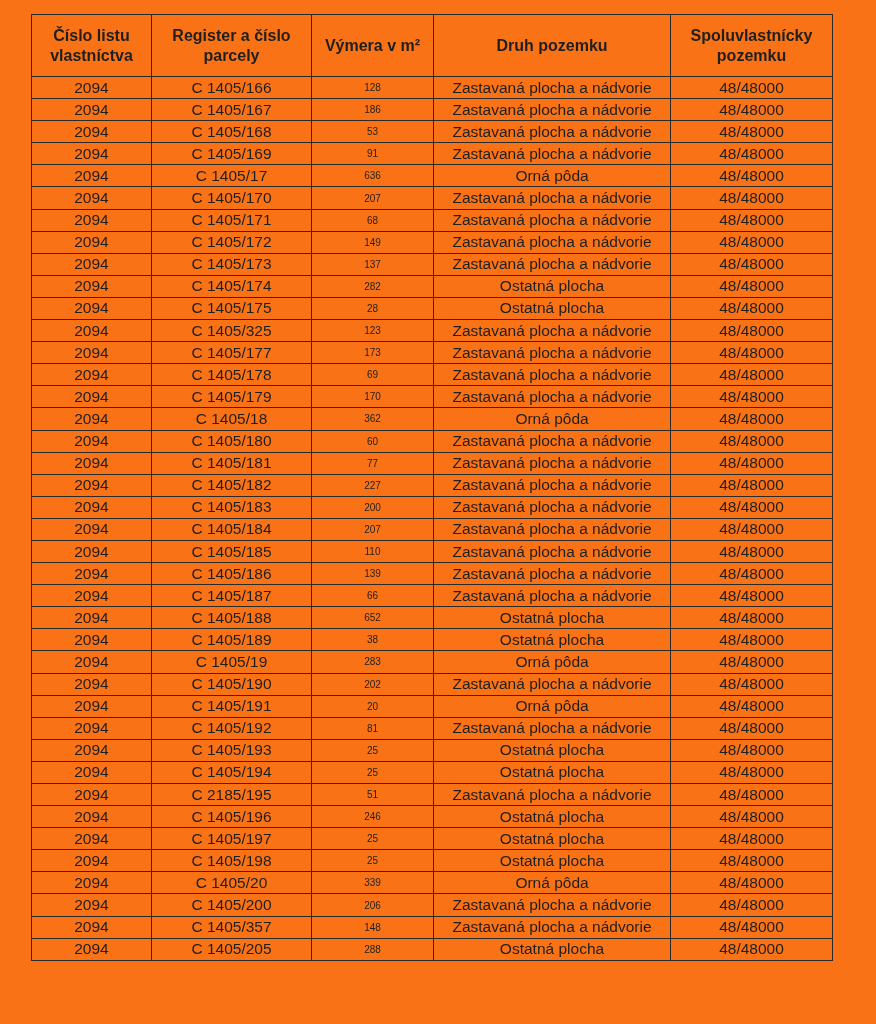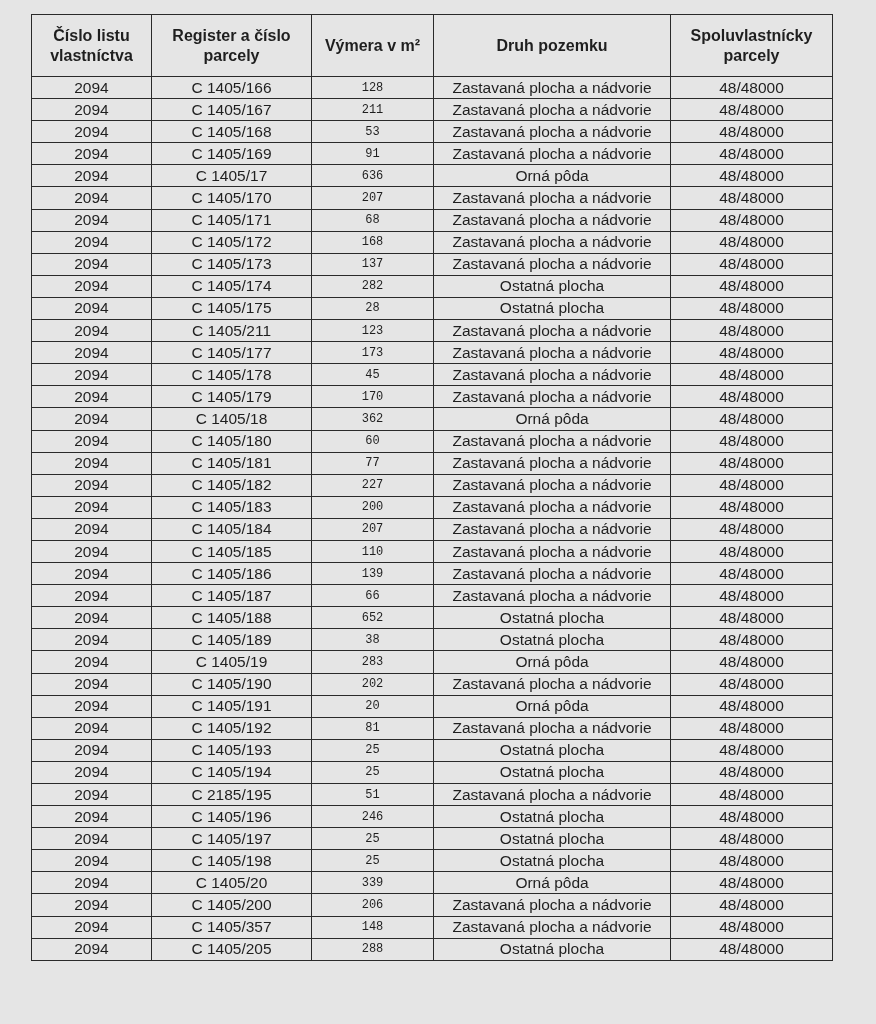--- a/index.html
+++ b/index.html
@@ -6,21 +6,21 @@
     margin: 0;
     padding: 0;
     background: #ffffff;
     font-family: "Liberation Sans", sans-serif;
     color: #1a1a1a;
   }
   .page {
     position: relative;
     width: 876px;
     height: 1024px;
-    background: #e5e5e5;
+    background: #f97316;
     overflow: hidden;
   }
   table.parcel-table {
     position: absolute;
     left: 31px;
     top: 14px;
     width: 801px;
     border-collapse: collapse;
     table-layout: fixed;
   }
@@ -41,22 +41,22 @@
     font-size: 15.5px;
     height: 21.1px;
     padding: 0 4px;
     text-align: center;
     vertical-align: middle;
     white-space: nowrap;
     overflow: hidden;
     color: #1f1f1f;
   }
   table.parcel-table td.col-area {
-    font-size: 12px;
-    font-family: Liberation Mono, monospace;
+    font-size: 10px;
+    font-family: Liberation Sans, sans-serif;
   }
   col.c1 { width: 120px; }
   col.c2 { width: 160px; }
   col.c3 { width: 122px; }
   col.c4 { width: 237px; }
   col.c5 { width: 162px; }
 </style>
 </head>
 <body>
 
@@ -68,35 +68,35 @@
         <col class="c3">
         <col class="c4">
         <col class="c5">
     </colgroup>
     <thead>
       <tr>
         <th>Číslo listu vlastníctva</th>
         <th>Register a číslo parcely</th>
         <th>Výmera v m²</th>
         <th>Druh pozemku</th>
-        <th>Spoluvlastnícky parcely</th>
+        <th>Spoluvlastnícky pozemku</th>
       </tr>
     </thead>
     <tbody id="table-body">
         <tr>
           <td class="col-lv">2094</td>
           <td class="col-parcel">C 1405/166</td>
           <td class="col-area">128</td>
           <td class="col-type">Zastavaná plocha a nádvorie</td>
           <td class="col-share">48/48000</td>
         </tr>
         <tr>
           <td class="col-lv">2094</td>
           <td class="col-parcel">C 1405/167</td>
-          <td class="col-area">211</td>
+          <td class="col-area">186</td>
           <td class="col-type">Zastavaná plocha a nádvorie</td>
           <td class="col-share">48/48000</td>
         </tr>
         <tr>
           <td class="col-lv">2094</td>
           <td class="col-parcel">C 1405/168</td>
           <td class="col-area">53</td>
           <td class="col-type">Zastavaná plocha a nádvorie</td>
           <td class="col-share">48/48000</td>
         </tr>
@@ -124,21 +124,21 @@
         <tr>
           <td class="col-lv">2094</td>
           <td class="col-parcel">C 1405/171</td>
           <td class="col-area">68</td>
           <td class="col-type">Zastavaná plocha a nádvorie</td>
           <td class="col-share">48/48000</td>
         </tr>
         <tr>
           <td class="col-lv">2094</td>
           <td class="col-parcel">C 1405/172</td>
-          <td class="col-area">168</td>
+          <td class="col-area">149</td>
           <td class="col-type">Zastavaná plocha a nádvorie</td>
           <td class="col-share">48/48000</td>
         </tr>
         <tr>
           <td class="col-lv">2094</td>
           <td class="col-parcel">C 1405/173</td>
           <td class="col-area">137</td>
           <td class="col-type">Zastavaná plocha a nádvorie</td>
           <td class="col-share">48/48000</td>
         </tr>
@@ -151,36 +151,36 @@
         </tr>
         <tr>
           <td class="col-lv">2094</td>
           <td class="col-parcel">C 1405/175</td>
           <td class="col-area">28</td>
           <td class="col-type">Ostatná plocha</td>
           <td class="col-share">48/48000</td>
         </tr>
         <tr>
           <td class="col-lv">2094</td>
-          <td class="col-parcel">C 1405/211</td>
+          <td class="col-parcel">C 1405/325</td>
           <td class="col-area">123</td>
           <td class="col-type">Zastavaná plocha a nádvorie</td>
           <td class="col-share">48/48000</td>
         </tr>
         <tr>
           <td class="col-lv">2094</td>
           <td class="col-parcel">C 1405/177</td>
           <td class="col-area">173</td>
           <td class="col-type">Zastavaná plocha a nádvorie</td>
           <td class="col-share">48/48000</td>
         </tr>
         <tr>
           <td class="col-lv">2094</td>
           <td class="col-parcel">C 1405/178</td>
-          <td class="col-area">45</td>
+          <td class="col-area">69</td>
           <td class="col-type">Zastavaná plocha a nádvorie</td>
           <td class="col-share">48/48000</td>
         </tr>
         <tr>
           <td class="col-lv">2094</td>
           <td class="col-parcel">C 1405/179</td>
           <td class="col-area">170</td>
           <td class="col-type">Zastavaná plocha a nádvorie</td>
           <td class="col-share">48/48000</td>
         </tr>

